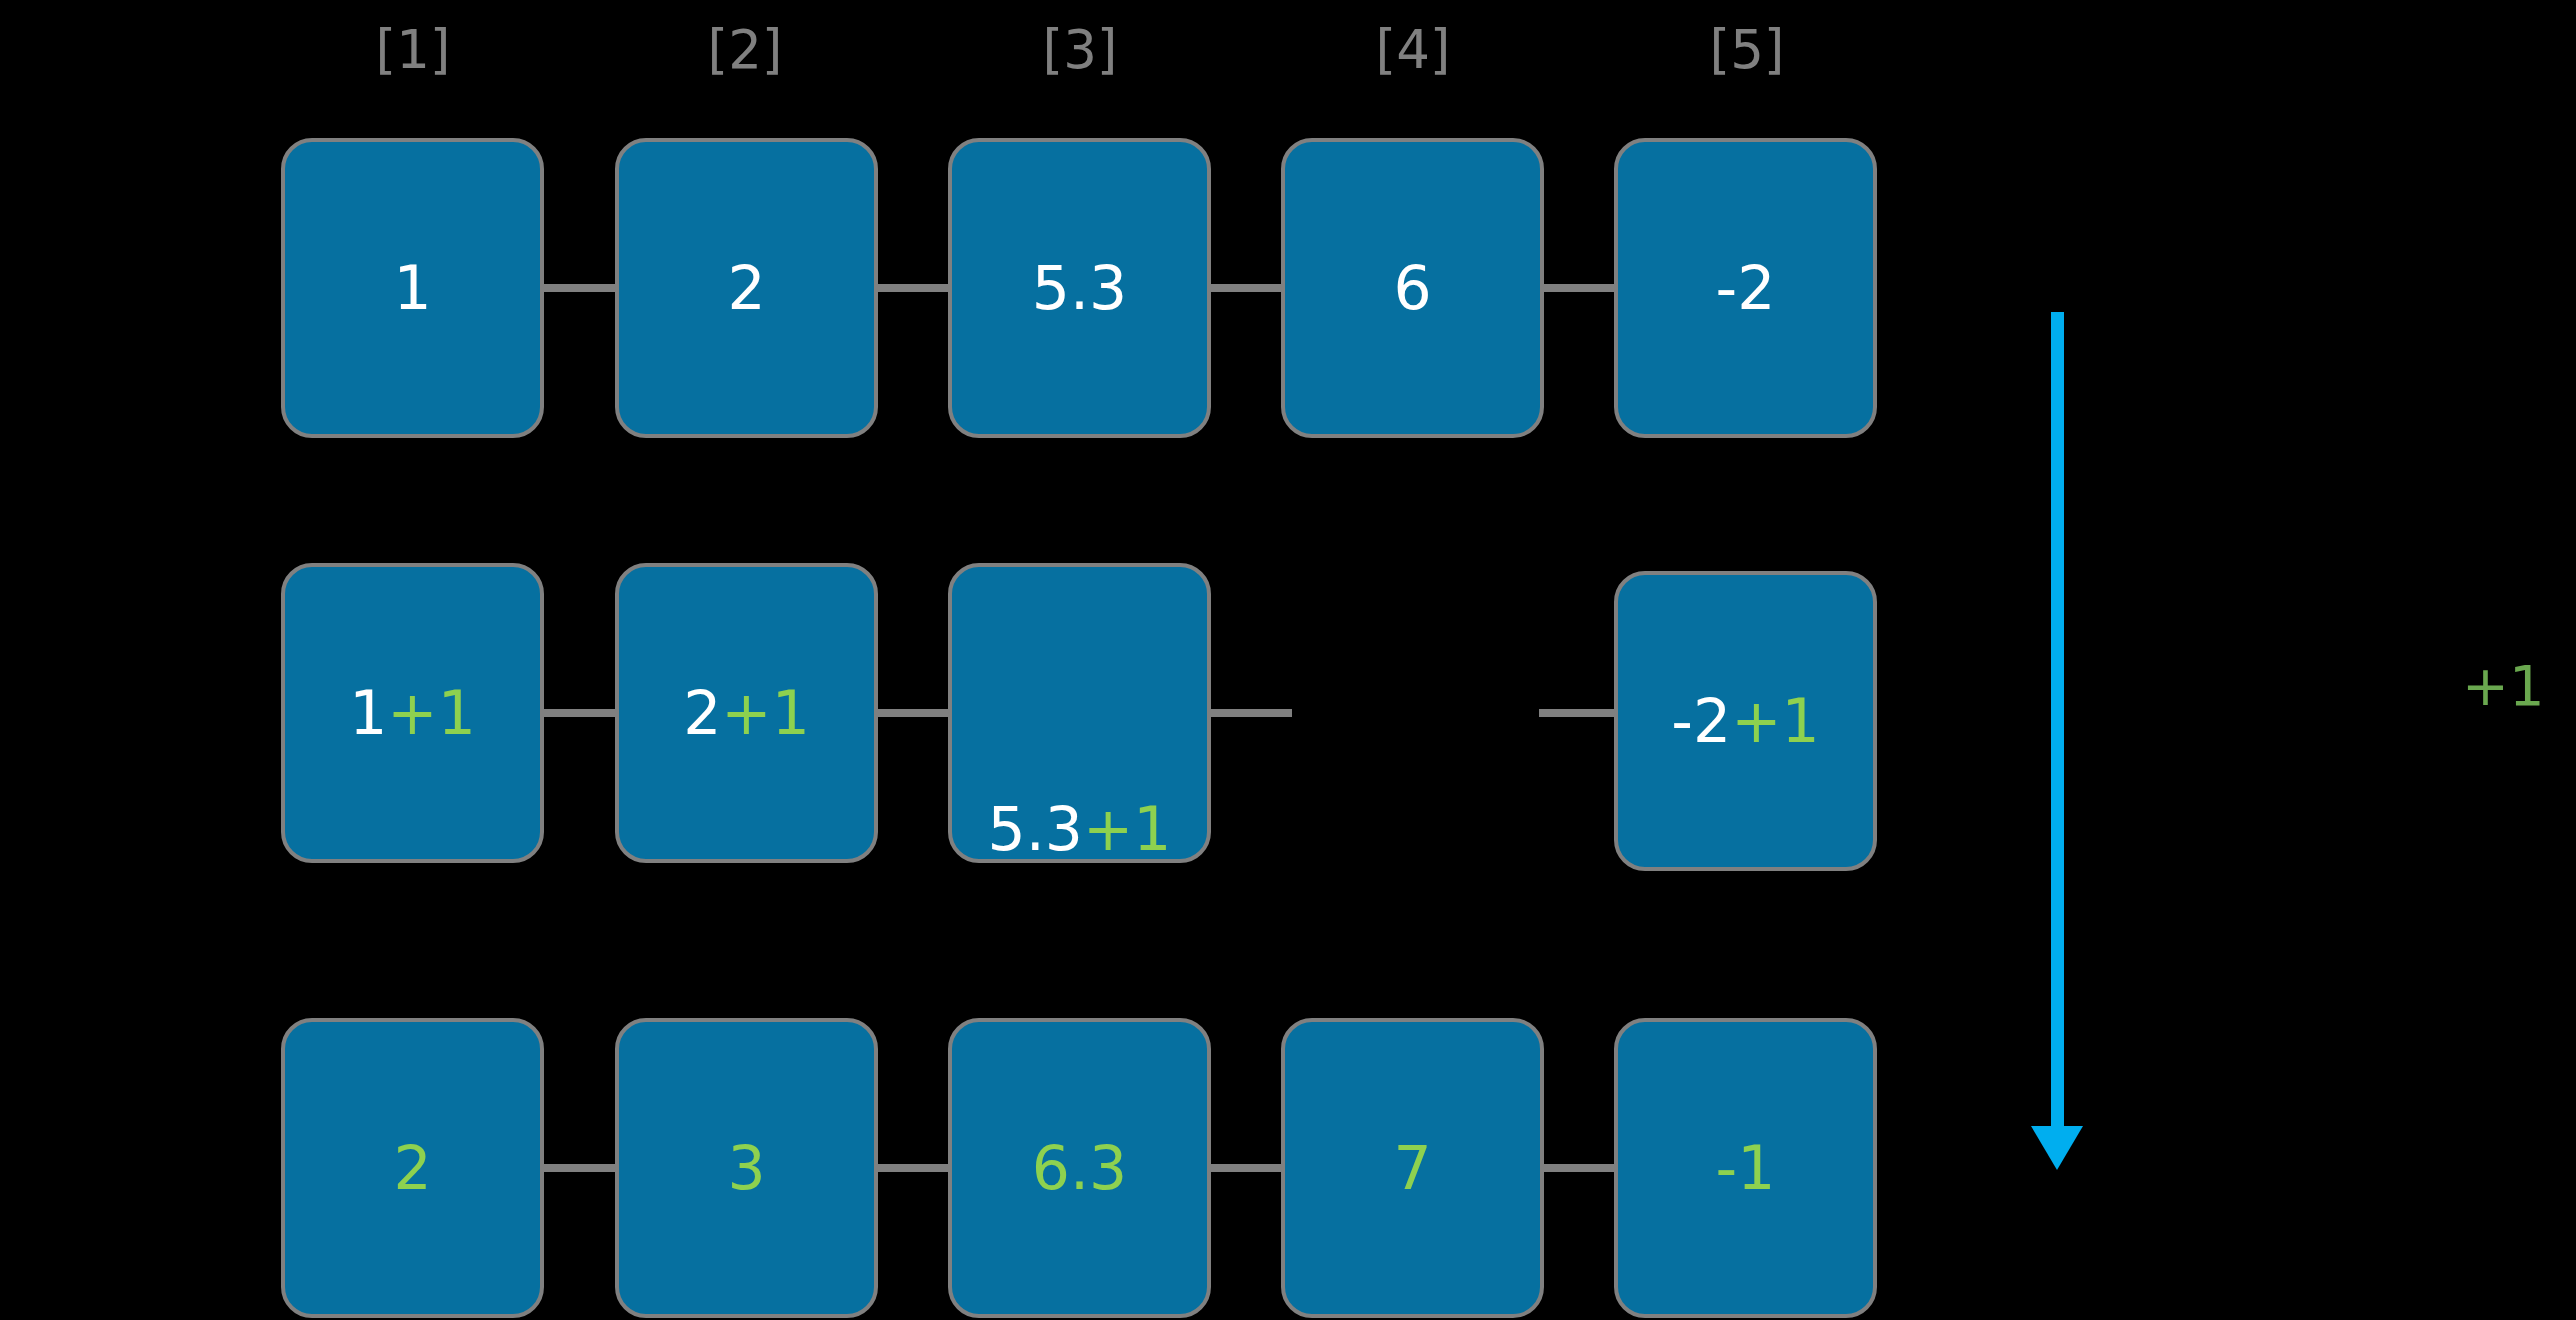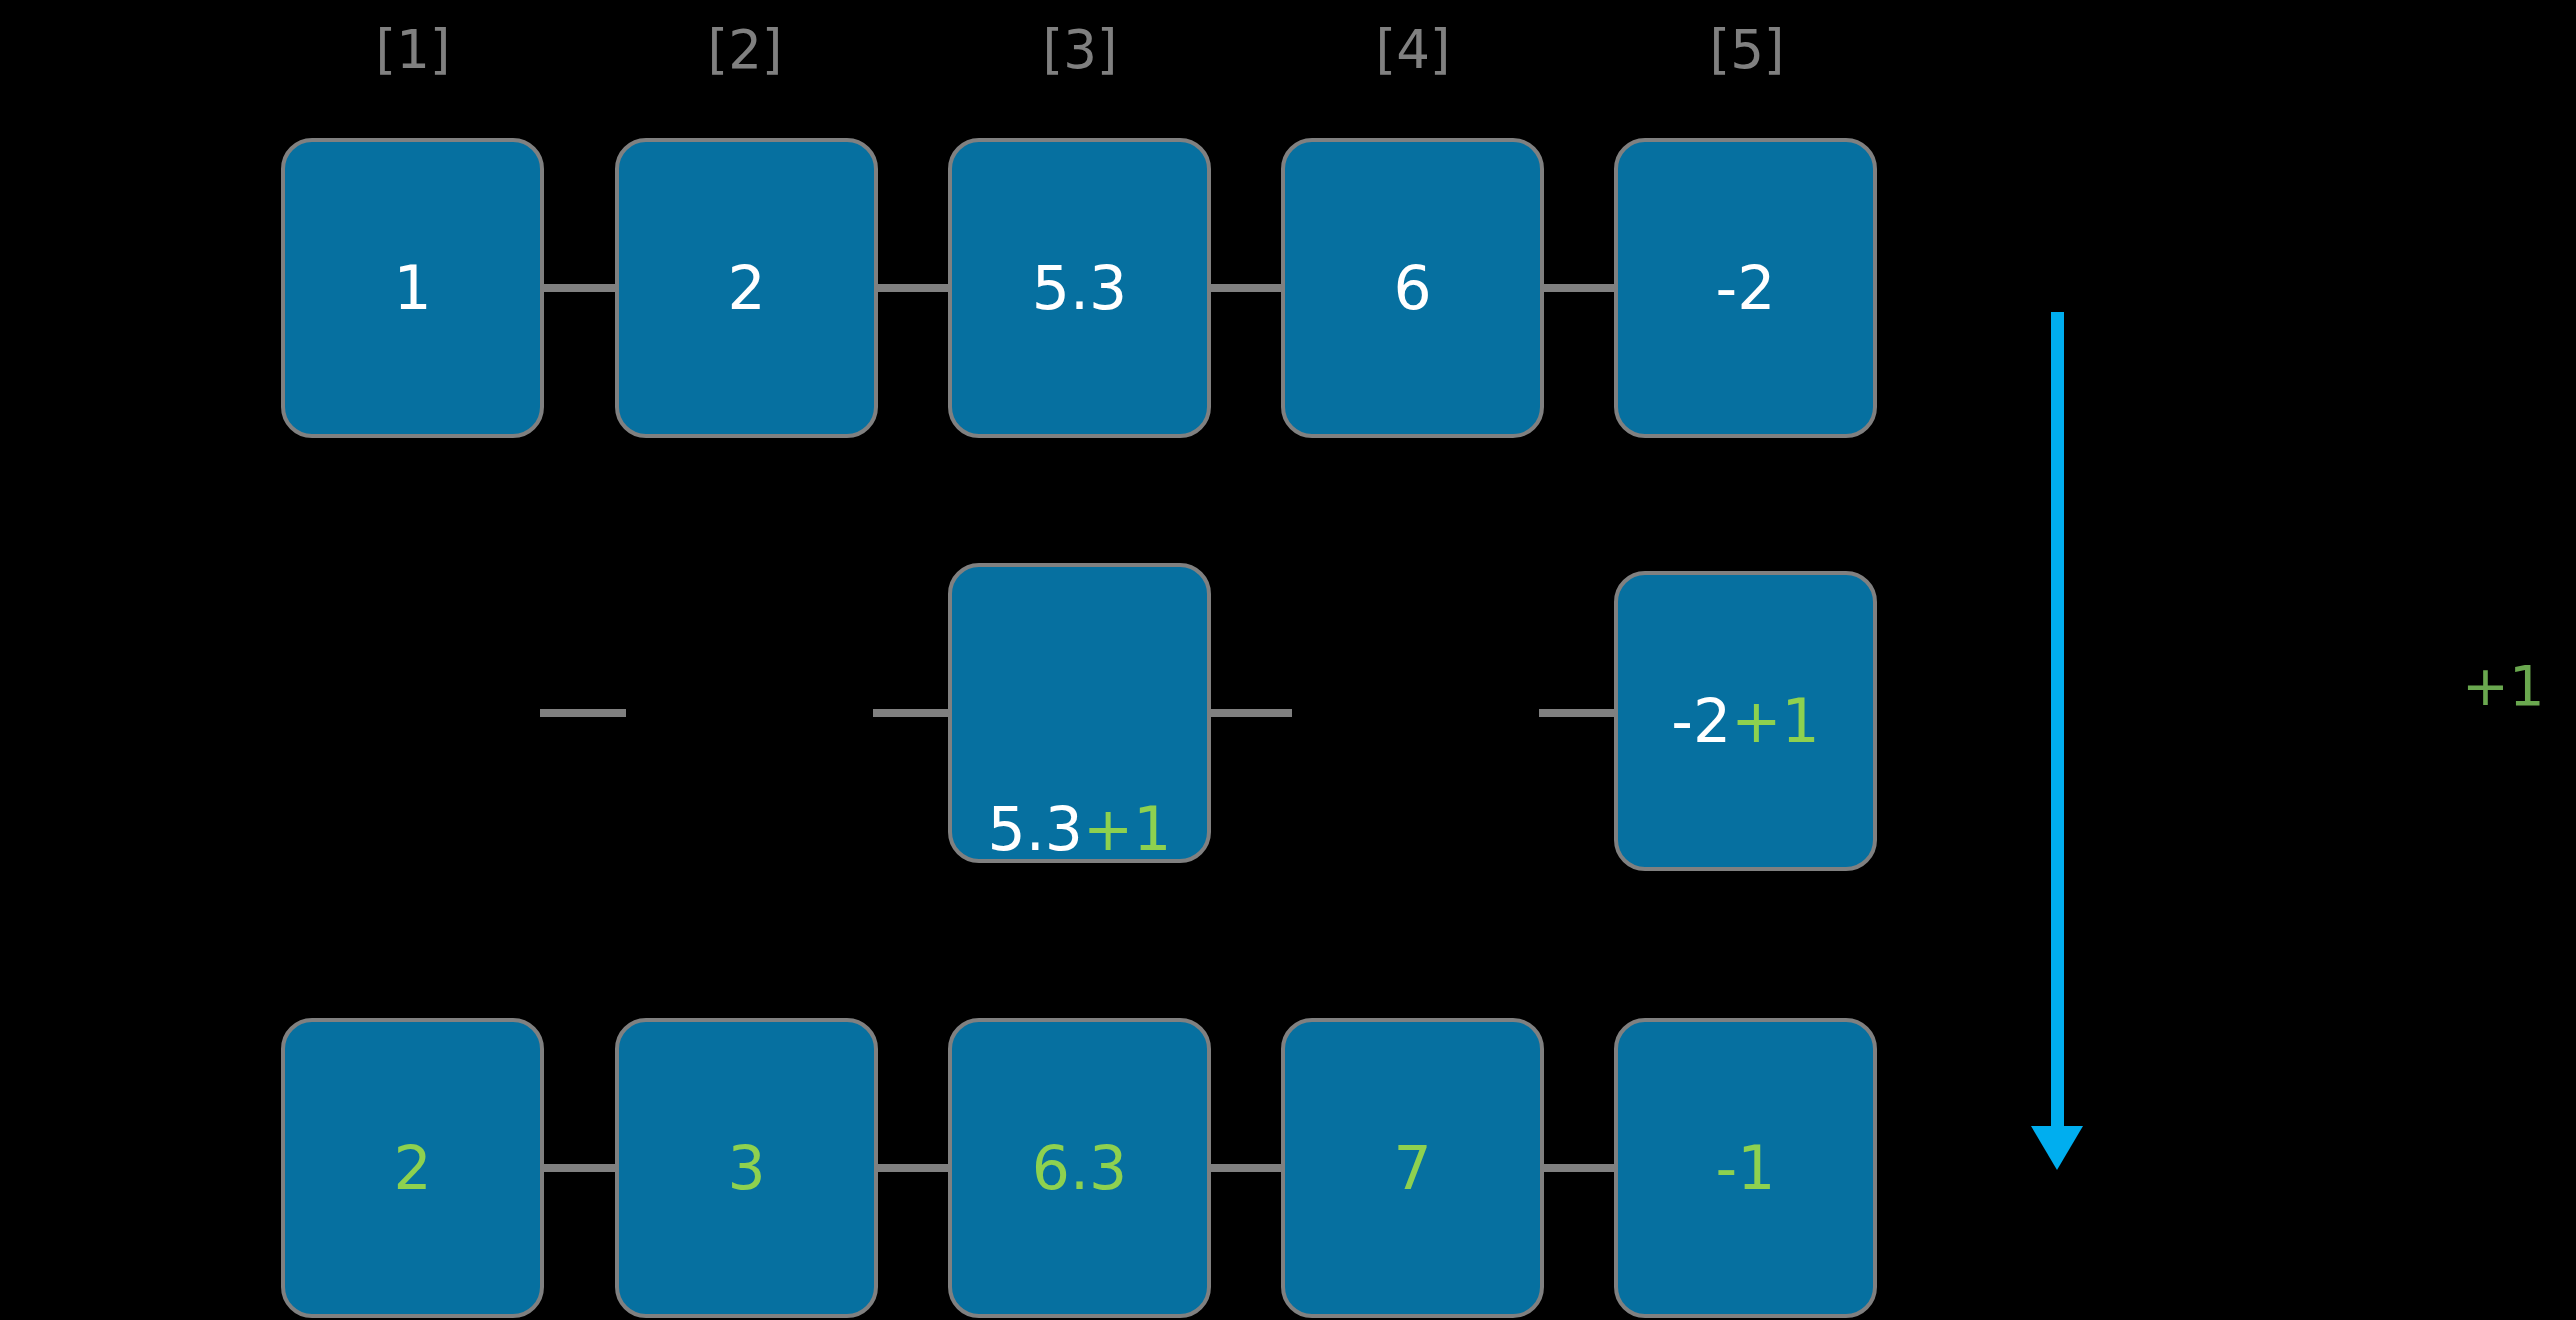--- a/index.html
+++ b/index.html
@@ -144,20 +144,26 @@
       <div class="cell-text"><span class="base">-2</span><span class="delta"></span></div>
     </div>
   </div>
 
   <div class="array-row" style="top:563px;">
     <div class="connector" style="left:540px;width:86px;"></div>
     <div class="connector" style="left:873px;width:86px;"></div>
     <div class="connector" style="left:1206px;width:86px;"></div>
     <div class="connector" style="left:1539px;width:86px;"></div>
 
+    <div class="cell" style="left:281px;">
+      <div class="cell-text"><span class="base">1</span><span class="delta">+1</span></div>
+    </div>
+    <div class="cell" style="left:615px;">
+      <div class="cell-text"><span class="base">2</span><span class="delta">+1</span></div>
+    </div>
     <div class="cell" style="left:948px;align-items:flex-end;">
       <div class="cell-text"><span class="base">5.3</span><span class="delta">+1</span></div>
     </div>
     <div class="cell" style="left:1614px;margin-top:8px;">
       <div class="cell-text"><span class="base">-2</span><span class="delta">+1</span></div>
     </div>
   </div>
 
   <div class="array-row" style="top:1018px;">
     <div class="connector" style="left:540px;width:86px;"></div>

